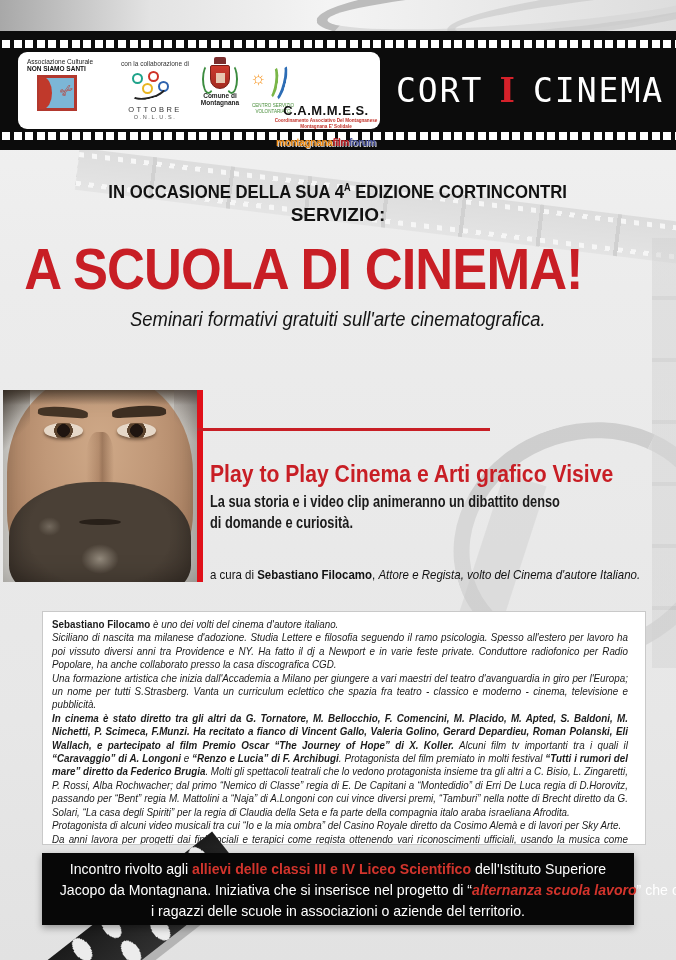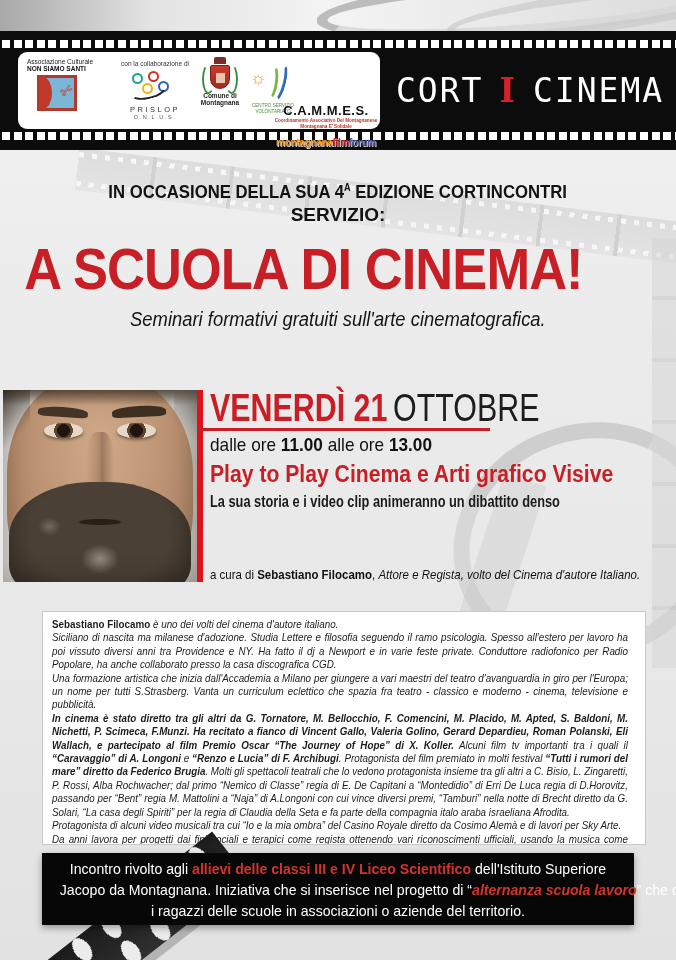--- a/index.html
+++ b/index.html
@@ -216,21 +216,21 @@
       </div>
       <div class="lg l-collab">con la collaborazione di</div>
       <div class="lg l-prislop">
         <div class="pr-circles">
           <span class="pc pc1"></span>
             <span class="pc pc2"></span>
           <span class="pc pc3"></span>
             <span class="pc pc4"></span>
           <span class="pr-swoosh"></span>
         </div>
-        <div class="pr-name">PRISLOP</div>
+        <div class="pr-name">OTTOBRE</div>
         <div class="pr-sub">O.N.L.U.S.</div>
       </div>
       <div class="lg l-comune">
         <div class="cm-crown"></div>
         <div class="cm-shield">
           <div class="cm-castle"></div>
         </div>
         <div class="cm-t">
           <span>Comune di</span><br>
           <span>Montagnana</span>
@@ -284,32 +284,27 @@
     <div class="ph-nose"></div>
     <div class="ph-nostrils"></div>
     <div class="ph-beard"></div>
     <div class="ph-gray1"></div>
     <div class="ph-gray2"></div>
     <div class="ph-mouth"></div>
     <div class="ph-vin"></div>
   </div>
   <div class="red-bar"></div>
 
-  <div class="ev-date">
-    <span class="cx cx80"><span class="d-red"><span>VENERDÌ </span><span>21</span></span><span class="d-month">OTTOBRE</span></span>
-  </div>
   <div class="ev-underline"></div>
-  <div class="ev-time">
-    <span class="cx cx93"><span>dalle ore </span><b>11.00</b><span> alle ore </span><b>13.00</b></span>
-  </div>
   <div class="ev-session">
     <span class="cx cx90">Play to Play Cinema e Arti grafico Visive</span>
   </div>
   <div class="ev-desc">
     <div><span class="cx cx80">La sua storia e i video clip animeranno un dibattito denso</span></div>
+    <div><span class="cx cx80">di domande e curiosità.</span></div>
   </div>
   <div class="ev-curator">
     <span class="cx cx85"><span>a cura di </span><b>Sebastiano Filocamo</b><span>, </span><i>Attore e Regista, volto del Cinema d'autore Italiano.</i></span>
   </div>
 
   <div class="bio">
     <div class="bio-inner">
         <div><span class="b up">Sebastiano Filocamo </span><span>è uno dei volti del cinema d'autore italiano.</span></div>
         <div><span>Siciliano di nascita ma milanese d'adozione. Studia Lettere e filosofia seguendo il ramo psicologia. Spesso all'estero per lavoro ha poi vissuto diversi anni tra Providence e NY. Ha fatto il dj a Newport e in varie feste private. Conduttore radiofonico per Radio Popolare, ha anche collaborato presso la casa discografica CGD.</span></div>
         <div><span>Una formazione artistica che inizia dall'Accademia a Milano per giungere a vari maestri del teatro d'avanguardia in giro per l'Europa; un nome per tutti S.Strasberg. Vanta un curriculum eclettico che spazia fra teatro - classico e moderno - cinema, televisione e pubblicità.</span></div>

